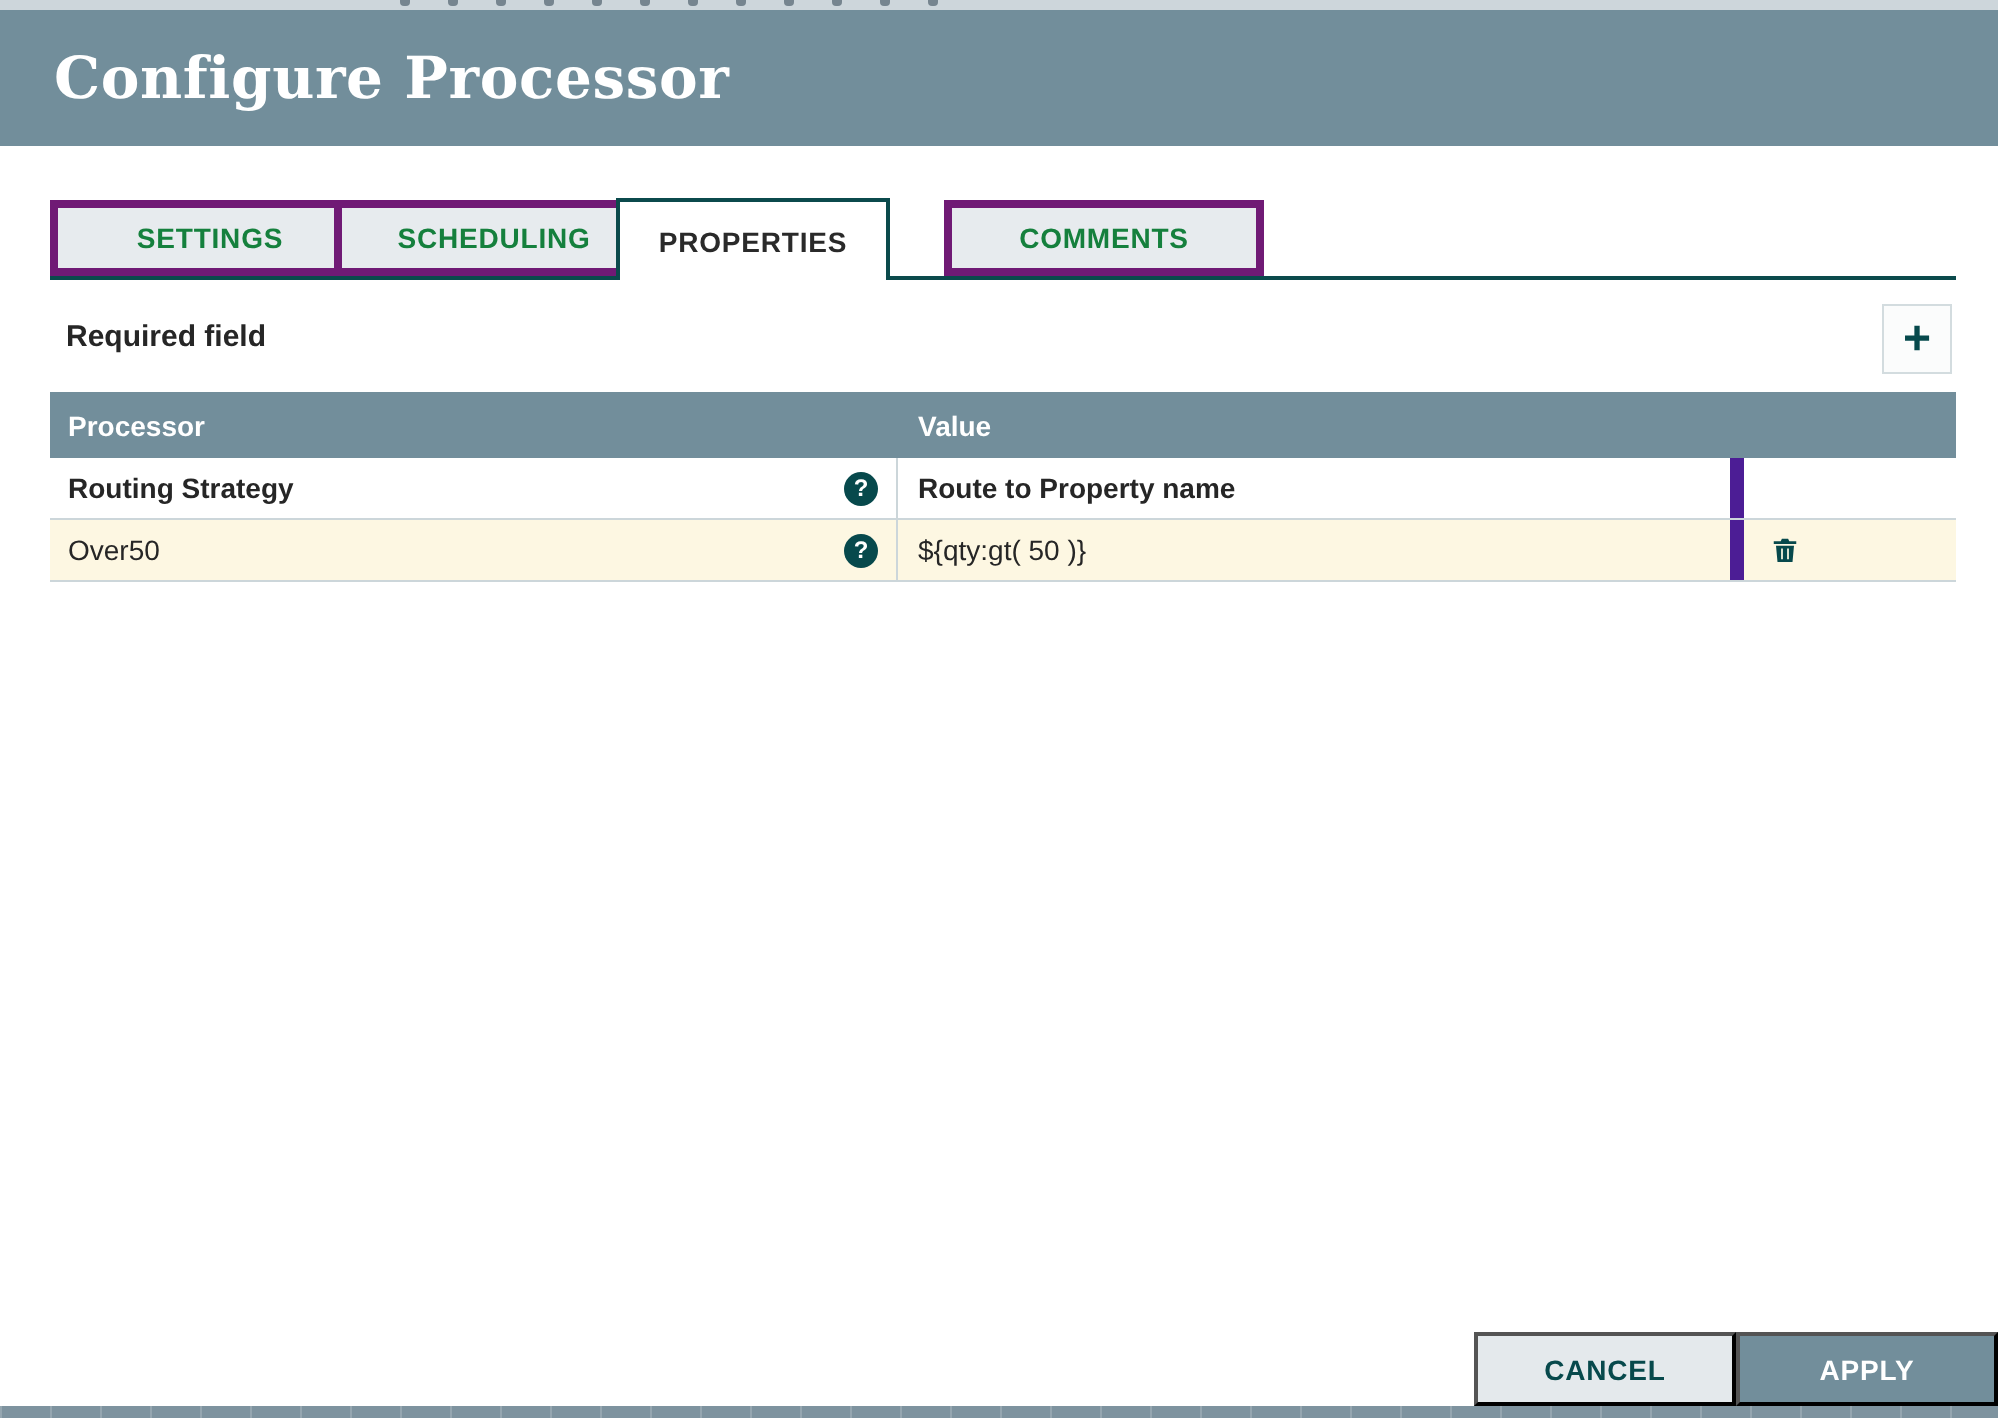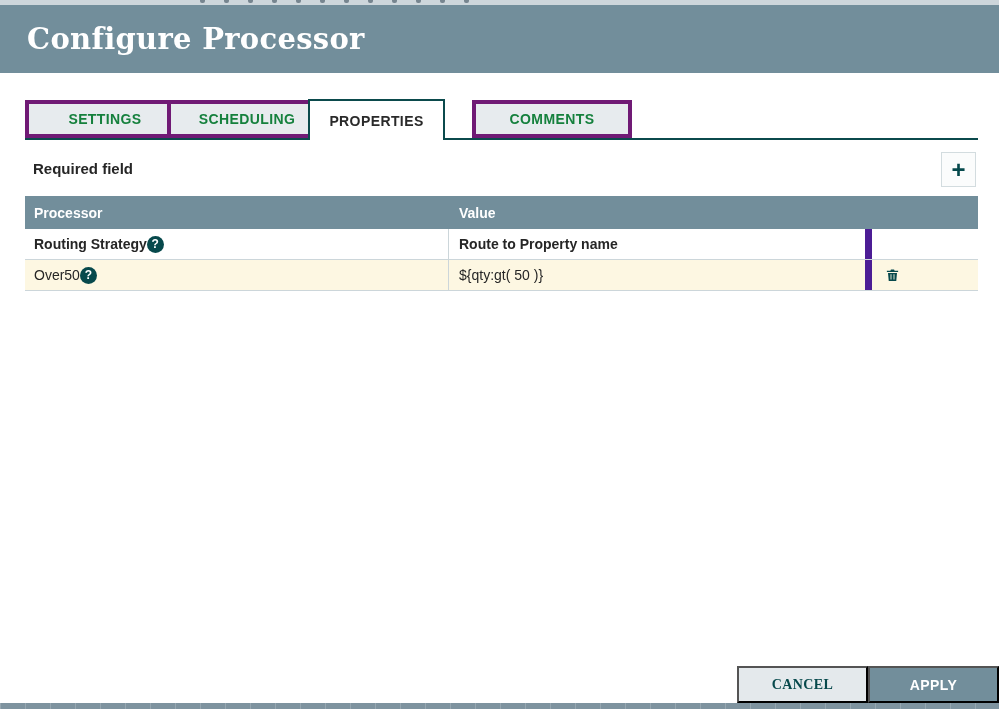--- a/index.html
+++ b/index.html
@@ -82,21 +82,21 @@
   .prop-table-header .col-property { width: 424px; padding-left: 9px; }
   .prop-table-header .col-value { flex: 1; padding-left: 10px; }
   .prop-row {
     display: flex; height: 31px; align-items: stretch;
     border-bottom: 1px solid #ccd6da; background: #ffffff;
     font-size: 14px; color: #262626;
   }
   .prop-row.highlighted { background: #fdf7e2; }
   .prop-row.bold .cell-text { font-weight: bold; }
   .cell-property {
-    width: 424px; display: flex; align-items: center; justify-content: flex-start;
+    width: 424px; display: flex; align-items: center; justify-content: space-between;
     padding: 0 9px; border-right: 1px solid #ccd6da;
   }
   .cell-value {
     width: 423px; display: flex; align-items: center;
     padding: 0 10px; border-right: 7px solid #4c1d95;
   }
   .cell-actions { flex: 1; display: flex; align-items: center; padding-left: 13px; }
   .help-icon {
     width: 17px; height: 17px; border-radius: 50%;
     background: #07494c; color: #ffffff;
@@ -105,21 +105,21 @@
   }
   .trash-icon { width: 15px; height: 16px; cursor: pointer; }
   .trash-icon svg { display: block; width: 15px; height: 16px; fill: #07494c; }
 
   
   .footer-button {
     position: absolute; top: 666px; height: 37px; width: 131px;
     display: flex; align-items: center; justify-content: center;
     font-size: 14px; font-weight: bold; letter-spacing: 0.4px; cursor: pointer;
   }
-  .cancel-button { left: 737px; background: #e4e9ec; color: #07494c; font-family: Liberation Serif, serif; }
+  .cancel-button { left: 737px; background: #e4e9ec; color: #07494c; }
   .apply-button  { left: 868px; background: #728e9b; color: #ffffff; }
 </style>
 </head>
 <body>
 
 <div class="screen">
 
   <div class="top-strip">
     <span class="artifact"></span>
   </div>

